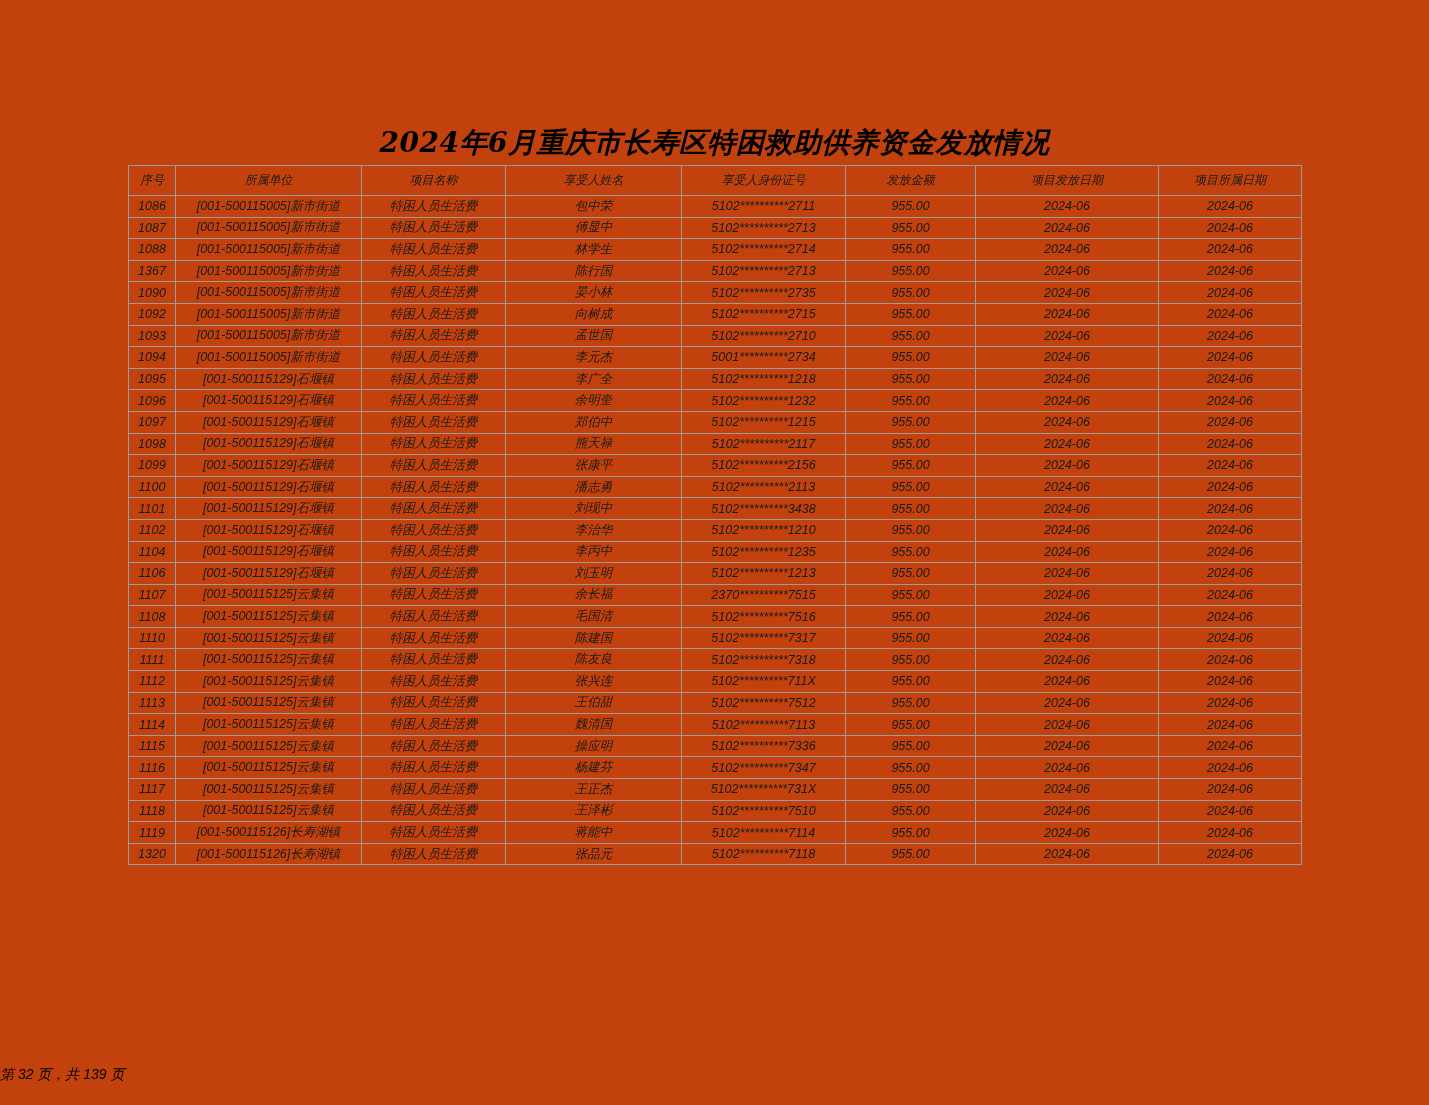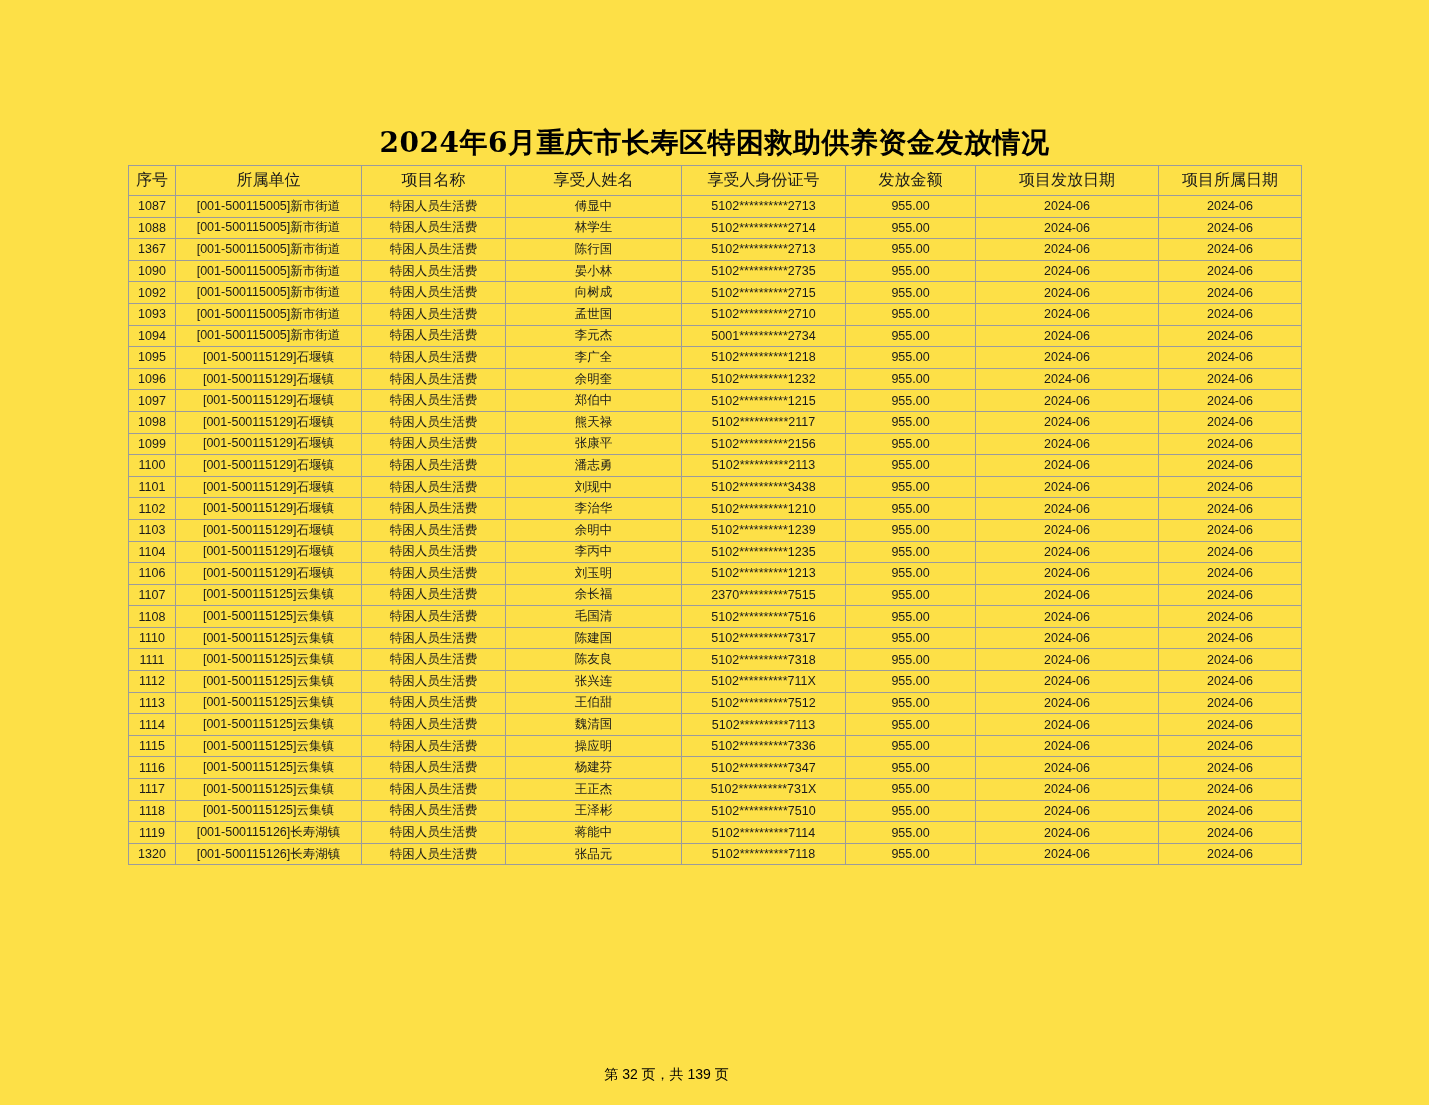--- a/index.html
+++ b/index.html
@@ -9,21 +9,22 @@
     width: 1429px;
     height: 1105px;
     font-family: "Liberation Sans", sans-serif;
     color: #1a1a1a;
     overflow: hidden;
   }
   .page {
     position: relative;
     width: 1429px;
     height: 1105px;
-    background: #fde047;
+    background: #c2410c;
+    font-style: italic;
   }
   .doc-title {
     position: absolute;
     top: 126px;
     left: 0;
     width: 1429px;
     text-align: center;
     font-family: "DejaVu Serif", "Liberation Serif", serif;
     font-weight: bold;
     font-size: 28px;
@@ -46,40 +47,39 @@
     text-align: center;
     vertical-align: middle;
     padding: 0 2px;
     overflow: hidden;
     white-space: nowrap;
     font-weight: normal;
     color: #1a1a1a;
   }
   .report-table thead th {
     height: 29px;
-    font-size: 16px;
+    font-size: 12px;
   }
   .report-table tbody td {
     height: 20.6px;
     font-size: 12.5px;
   }
   .c0 { width: 47px; }
   .c1 { width: 186px; }
   .c2 { width: 144px; }
   .c3 { width: 176px; }
   .c4 { width: 164px; }
   .c5 { width: 130px; }
   .c6 { width: 183px; }
   .c7 { width: 143px; }
   .page-footer {
     position: absolute;
     top: 1066px;
     left: 0;
     width: 1333px;
-    text-align: center;
     font-size: 14px;
     color: #000000;
   }
 </style>
 </head>
 <body>
 
 <div class="page">
 
   <div class="doc-title">2024年6月重庆市长寿区特困救助供养资金发放情况</div>
@@ -102,20 +102,30 @@
           <th>项目名称</th>
           <th>享受人姓名</th>
           <th>享受人身份证号</th>
           <th>发放金额</th>
           <th>项目发放日期</th>
           <th>项目所属日期</th>
         </tr>
     </thead>
     <tbody>
         <tr>
+          <td>1086</td>
+          <td>[001-500115005]新市街道</td>
+          <td>特困人员生活费</td>
+          <td>包中荣</td>
+          <td>5102**********2711</td>
+          <td>955.00</td>
+          <td>2024-06</td>
+          <td>2024-06</td>
+        </tr>
+        <tr>
           <td>1087</td>
           <td>[001-500115005]新市街道</td>
           <td>特困人员生活费</td>
           <td>傅显中</td>
           <td>5102**********2713</td>
           <td>955.00</td>
           <td>2024-06</td>
           <td>2024-06</td>
         </tr>
         <tr>
@@ -252,30 +262,20 @@
           <td>1102</td>
           <td>[001-500115129]石堰镇</td>
           <td>特困人员生活费</td>
           <td>李治华</td>
           <td>5102**********1210</td>
           <td>955.00</td>
           <td>2024-06</td>
           <td>2024-06</td>
         </tr>
         <tr>
-          <td>1103</td>
-          <td>[001-500115129]石堰镇</td>
-          <td>特困人员生活费</td>
-          <td>余明中</td>
-          <td>5102**********1239</td>
-          <td>955.00</td>
-          <td>2024-06</td>
-          <td>2024-06</td>
-        </tr>
-        <tr>
           <td>1104</td>
           <td>[001-500115129]石堰镇</td>
           <td>特困人员生活费</td>
           <td>李丙中</td>
           <td>5102**********1235</td>
           <td>955.00</td>
           <td>2024-06</td>
           <td>2024-06</td>
         </tr>
         <tr>

